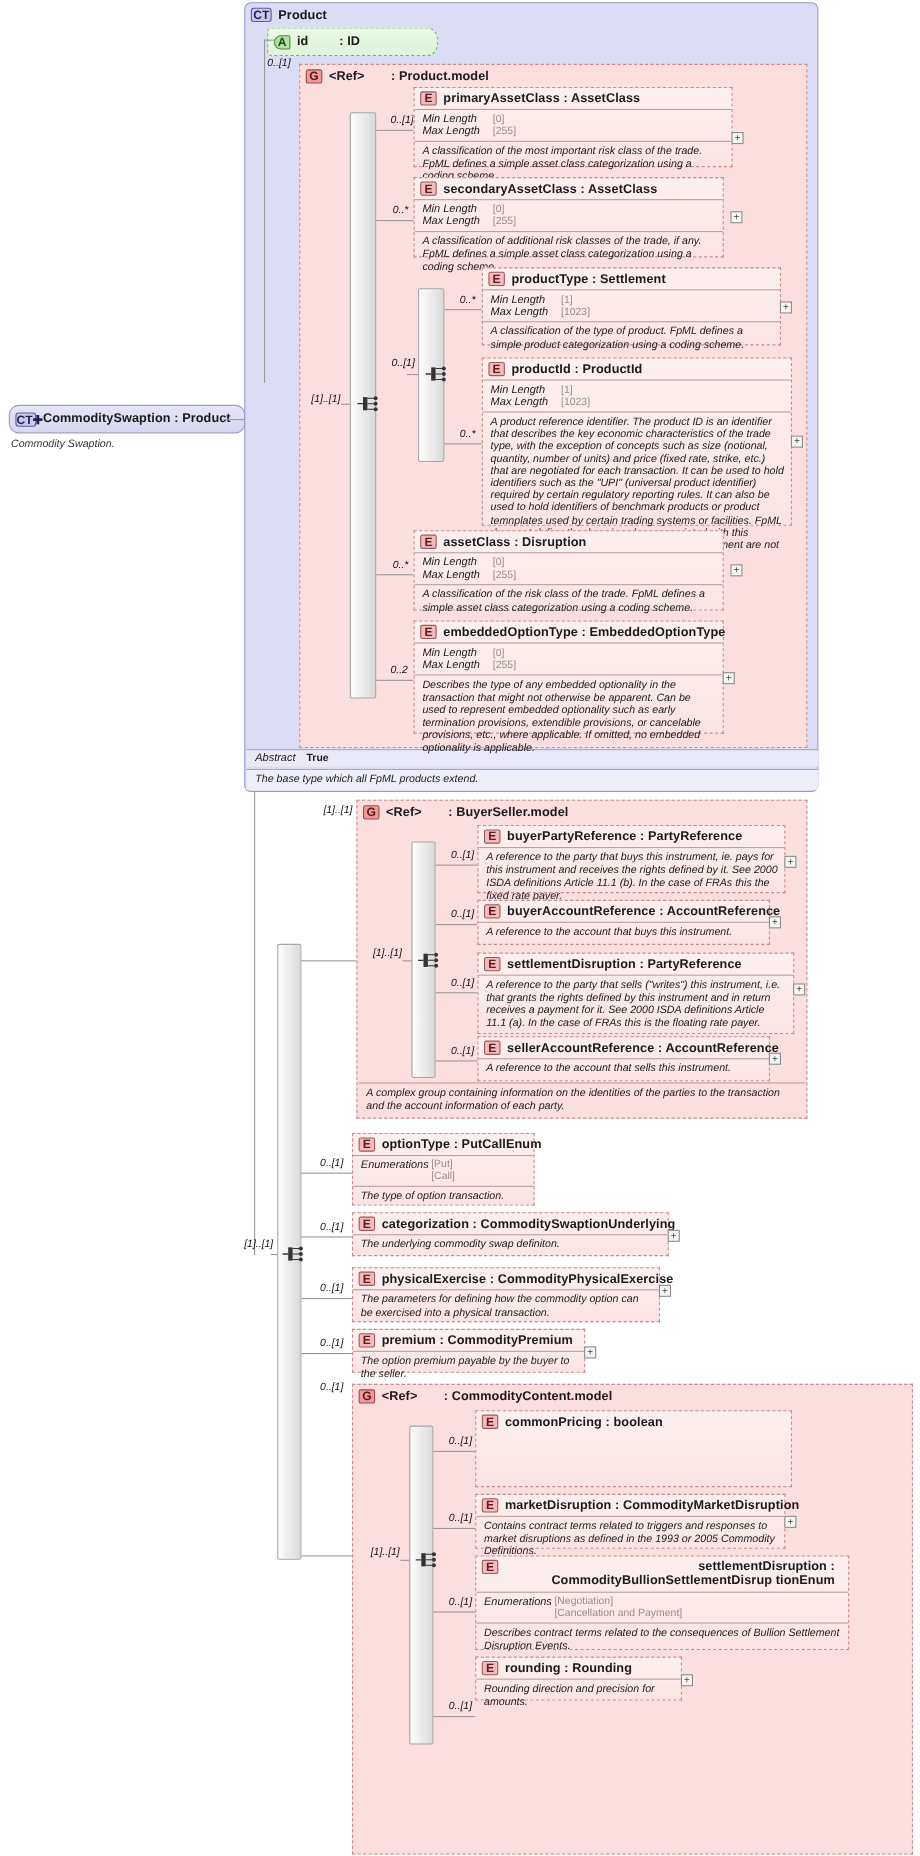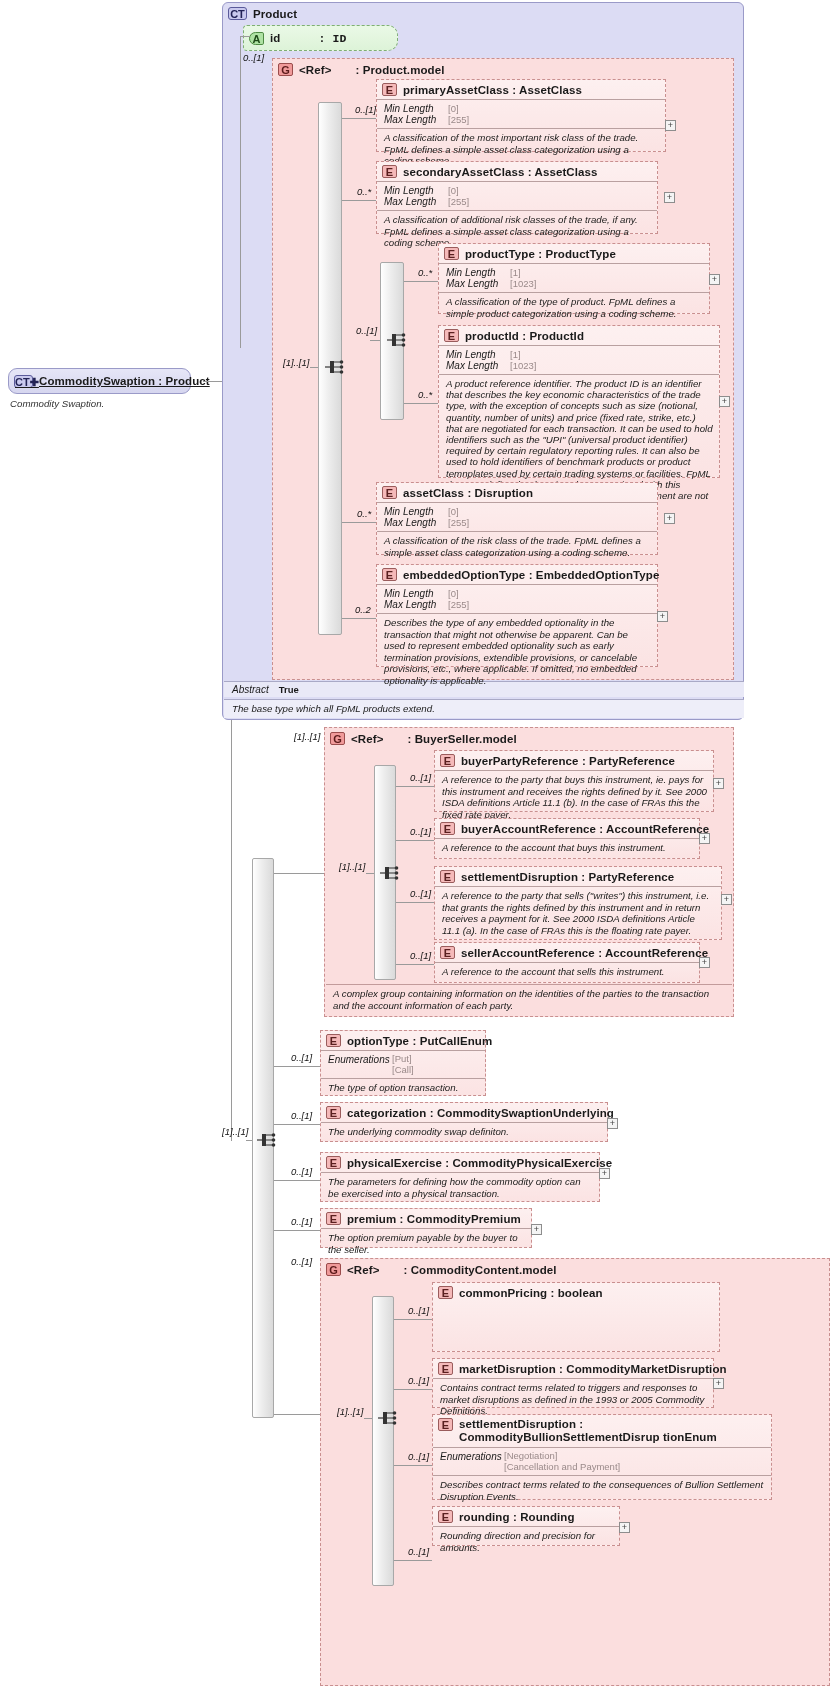--- a/index.html
+++ b/index.html
@@ -77,21 +77,21 @@
             background:#e9e9f7; font-size:10px; }
   .absrow .k { font-style:italic; }
   .absrow .v { font-weight:bold; font-size:9.5px; }
   .ctdesc { padding:3px 8px 4px 8px; border-top:1px solid #a9a9c6;
             background:#eeeef9; font-style:italic; font-size:9.7px; }
   .rootdesc { font-style:italic; font-size:9.7px; color:#333; }
 </style>
 </head>
 <body>
 
-<div class="abs root-node" style="left:8px; top:368px; width:183px; height:26px;text-decoration:underline;">
+<div class="abs root-node" style="left:8px; top:368px; width:215px; height:26px;">
   <div class="hdr" style="height:100%;">
     <span class="badge CT">CT✚</span>
     <span class="nm">CommoditySwaption : Product</span>
   </div>
 </div>
 <div class="abs rootdesc" style="left:10px; top:398px; width:190px;">Commodity Swaption.</div>
 
 <div class="abs ln lnh" style="left:203px; top:381px; width:28px;"></div>
 <div class="abs ln lnv" style="left:231px; top:348px; width:1px; height:793px;"></div>
 <div class="abs ln lnh" style="left:231px; top:348px; width:22px;"></div>
@@ -101,21 +101,21 @@
     <span class="badge CT">CT</span>
     <span class="nm">Product</span>
   </div>
 
   <div class="abs" style="left:20px; top:22px; width:155px; height:26px;
               background:linear-gradient(180deg,#eaf9e6,#ddf3d8);
               border:1px dashed #7fae74; border-radius:4px 10px 10px 4px;">
     <div class="hdr" style="height:100%;">
       <span class="badge A">A</span>
       <span class="nm">id</span>
-      <span class="nm" style="margin-left:32px;font-family:Liberation Mono, monospace;">: ID</span>
+      <span class="nm" style="margin-left:22px;">: ID</span>
     </div>
   </div>
 
   <div class="abs absrow" style="left:1px; bottom:22px; width:520px;">
     <span class="k">Abstract</span>
     <span class="v">True</span>
   </div>
   <div class="abs ctdesc" style="left:1px; bottom:1px; width:520px;">The base type which all FpML products extend.</div>
 </div>
 
@@ -201,21 +201,21 @@
   <circle cx="17.5" cy="5" r="1.8" fill="#333"></circle>
   <circle cx="17.5" cy="10" r="1.8" fill="#333"></circle>
   <circle cx="17.5" cy="15" r="1.8" fill="#333"></circle>
 </svg>
 
 <div class="abs card" style="left:418px; top:267px;">0..*</div>
 <div class="abs ln lnh" style="left:404px; top:281px; width:34px;"></div>
 <div class="abs e-node" style="left:438px; top:243px; width:272px; height:71px;">
   <div class="hdr">
     <span class="badge E">E</span>
-    <span class="nm">productType : ProductType</span>
+    <span class="nm">productType : Settlement</span>
   </div>
   <div class="facets">
     <div class="facetrow">
         <span class="k">Min Length</span>
         <span class="v">[1]</span>
       </div>
     <div class="facetrow">
         <span class="k">Max Length</span>
         <span class="v">[1023]</span>
       </div>
@@ -462,21 +462,21 @@
   </div>
   <div class="desc">Contains contract terms related to triggers and responses to market disruptions as defined in the 1993 or 2005 Commodity Definitions.</div>
 </div>
 <div class="abs plus" style="left:713px; top:1378px;">+</div>
 
 <div class="abs card" style="left:408px; top:1451px;">0..[1]</div>
 <div class="abs ln lnh" style="left:394px; top:1465px; width:38px;"></div>
 <div class="abs e-node" style="left:432px; top:1414px; width:340px; height:86px;">
   <div class="hdr" style="align-items:flex-start;">
     <span class="badge E">E</span>
-    <span class="nm" style="white-space:normal; text-align:left; line-height:13px; display:block; width:300px;">settlementDisruption : CommodityBullionSettlementDisrup tionEnum</span>
+    <span class="nm" style="white-space:normal; text-align:right; line-height:13px; display:block; width:300px;">settlementDisruption : CommodityBullionSettlementDisrup tionEnum</span>
   </div>
   <div class="facets">
     <div class="facetrow" style="align-items:flex-start;">
       <span class="k">Enumerations</span>
       <span class="v" style="white-space:pre-line; line-height:10.5px;">[Negotiation]
 [Cancellation and Payment]</span>
     </div>
   </div>
   <div class="desc">Describes contract terms related to the consequences of Bullion Settlement Disruption Events.</div>
 </div>

